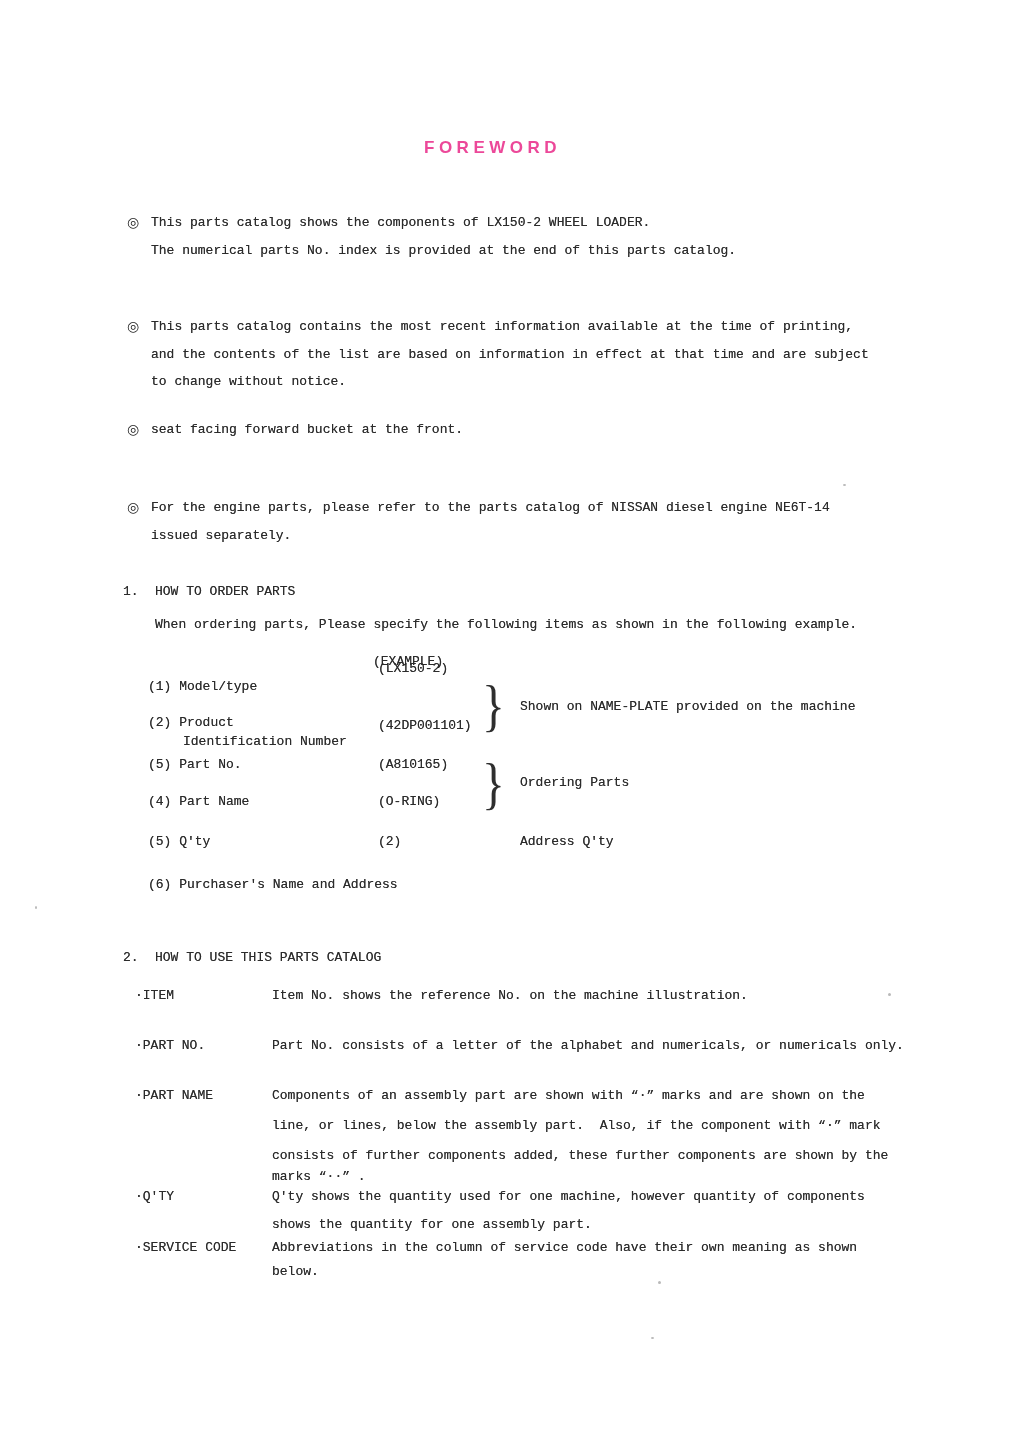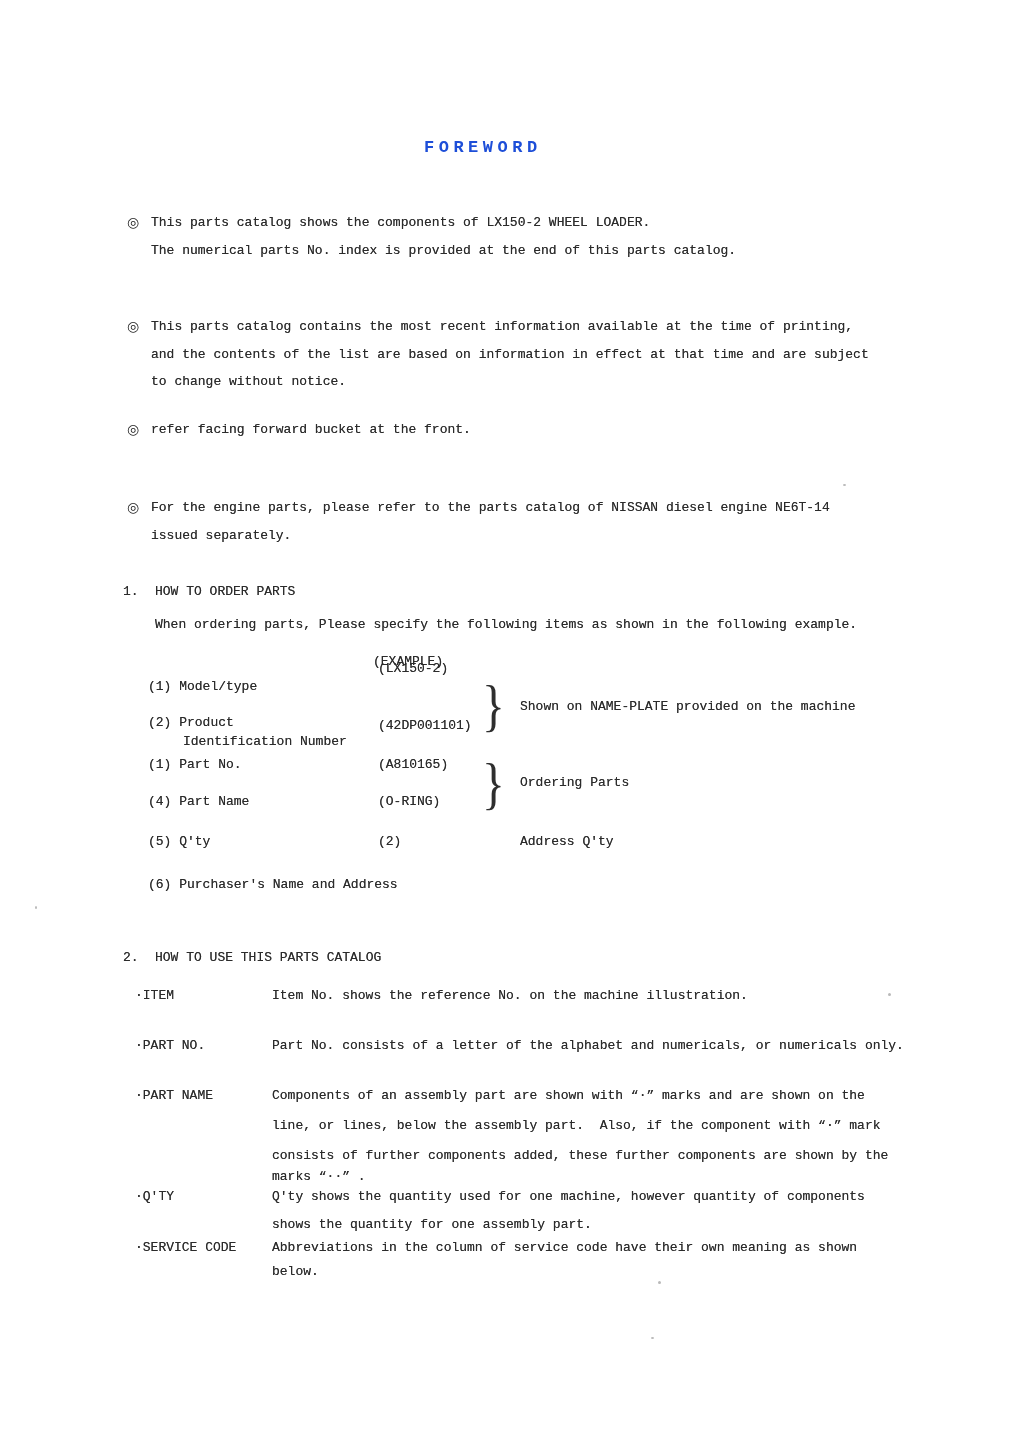--- a/index.html
+++ b/index.html
@@ -7,23 +7,23 @@
     position:relative;
     width:1024px;height:1449px;
     background:#ffffff;
     margin:0 auto;
     overflow:hidden;
     font-family:"Liberation Mono","DejaVu Sans Mono",monospace;
     color:#2b2b2b;
   }
   .title{
     position:absolute;left:424px;top:138px;margin:0;
-    font-family:Liberation Mono, monospace;
+    font-family:Liberation Sans, sans-serif;
     font-weight:bold;font-size:17px;letter-spacing:4.5px;
-    color:#1d4ed8;white-space:pre;
+    color:#ec4899;white-space:pre;
   }
   .para{position:absolute;left:127px;line-height:27.5px;font-size:13px;}
   .para .bullet{
     position:absolute;left:0;top:0;line-height:27.5px;
     font-family:"DejaVu Sans",sans-serif;font-size:14px;color:#242424;
   }
   .para .plines{margin-left:24px;}
   .pl{white-space:pre;text-shadow:0 0 0.5px rgba(20,20,20,0.65);}
   .t{
     position:absolute;font-size:13px;line-height:16px;white-space:pre;
@@ -57,21 +57,21 @@
     <div class="plines">
       <div class="pl">This parts catalog contains the most recent information available at the time of printing,</div>
       <div class="pl">and the contents of the list are based on information in effect at that time and are subject</div>
       <div class="pl">to change without notice.</div>
     </div>
   </div>
 
   <div class="para" style="top:416px">
     <span class="bullet">◎</span>
     <div class="plines">
-      <div class="pl">refer facing forward bucket at the front.</div>
+      <div class="pl">seat facing forward bucket at the front.</div>
     </div>
   </div>
 
   <div class="para" style="top:494px">
     <span class="bullet">◎</span>
     <div class="plines">
       <div class="pl">For the engine parts, please refer to the parts catalog of NISSAN diesel engine NE6T-14</div>
       <div class="pl">issued separately.</div>
     </div>
   </div>
@@ -85,21 +85,21 @@
   <div class="t" style="left:148px;top:679px">(1) Model/type</div>
   <div class="t" style="left:378px;top:661px">(LX150-2)</div>
 
   <div class="t" style="left:148px;top:715px">(2) Product</div>
   <div class="t" style="left:183px;top:734px">Identification Number</div>
   <div class="t" style="left:378px;top:718px">(42DP001101)</div>
 
   <div class="brace" style="left:480px;top:680px">}</div>
   <div class="t" style="left:520px;top:699px">Shown on NAME-PLATE provided on the machine</div>
 
-  <div class="t" style="left:148px;top:757px">(1) Part No.</div>
+  <div class="t" style="left:148px;top:757px">(5) Part No.</div>
   <div class="t" style="left:378px;top:757px">(A810165)</div>
 
   <div class="t" style="left:148px;top:794px">(4) Part Name</div>
   <div class="t" style="left:378px;top:794px">(O-RING)</div>
 
   <div class="brace" style="left:480px;top:758px">}</div>
   <div class="t" style="left:520px;top:775px">Ordering Parts</div>
 
   <div class="t" style="left:148px;top:834px">(5) Q'ty</div>
   <div class="t" style="left:378px;top:834px">(2)</div>

